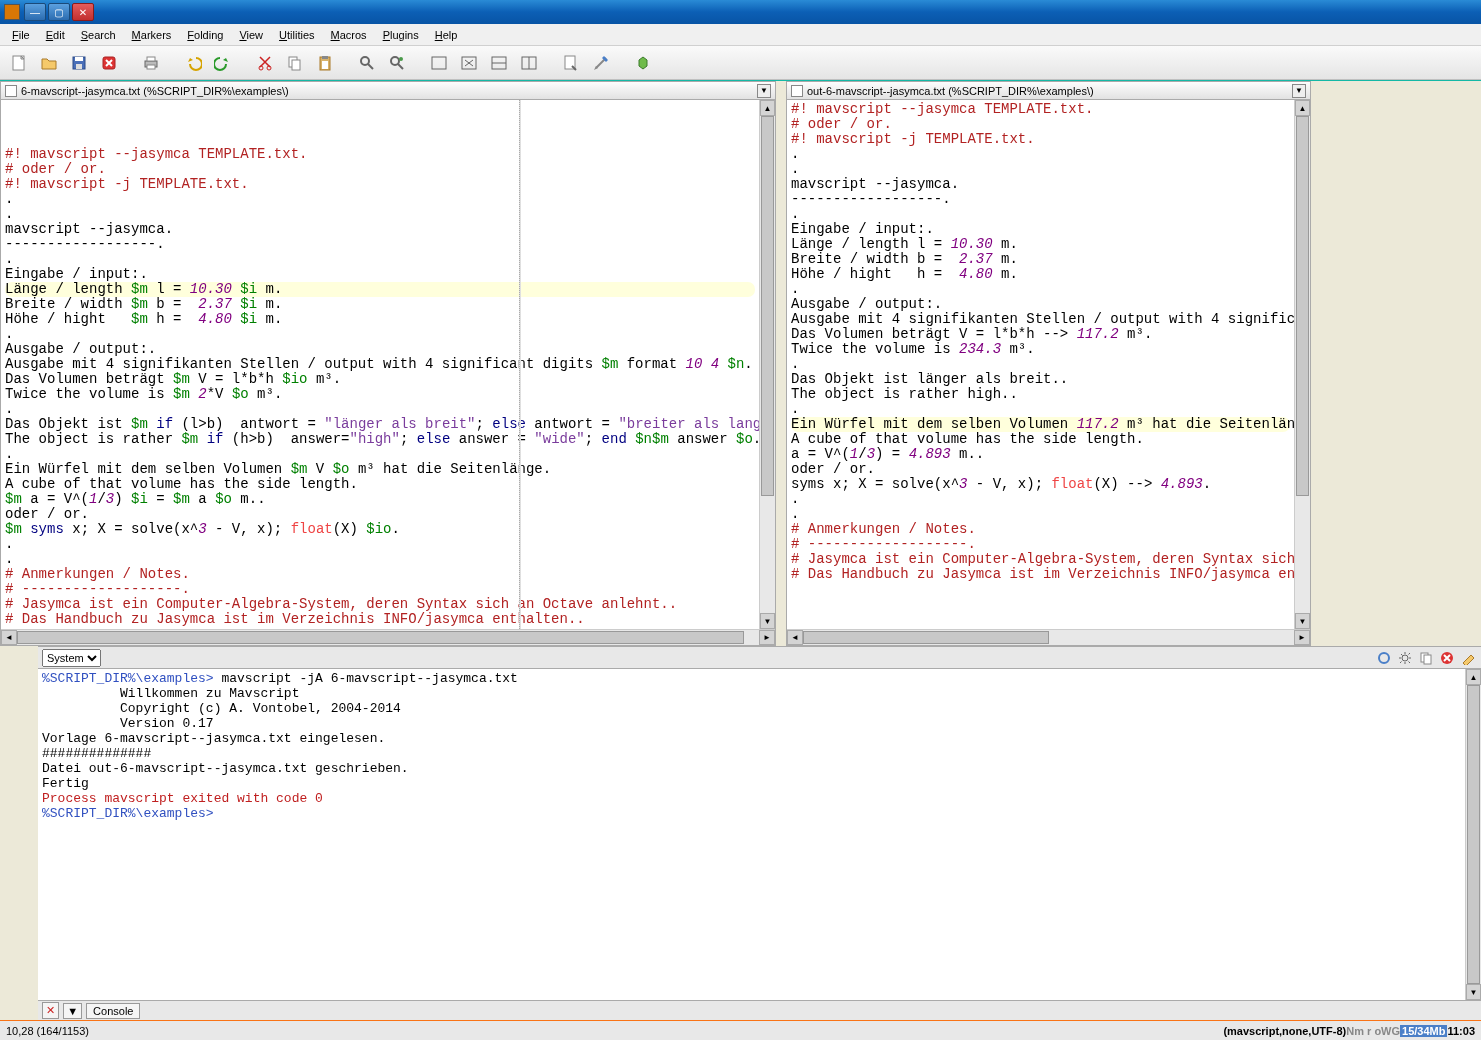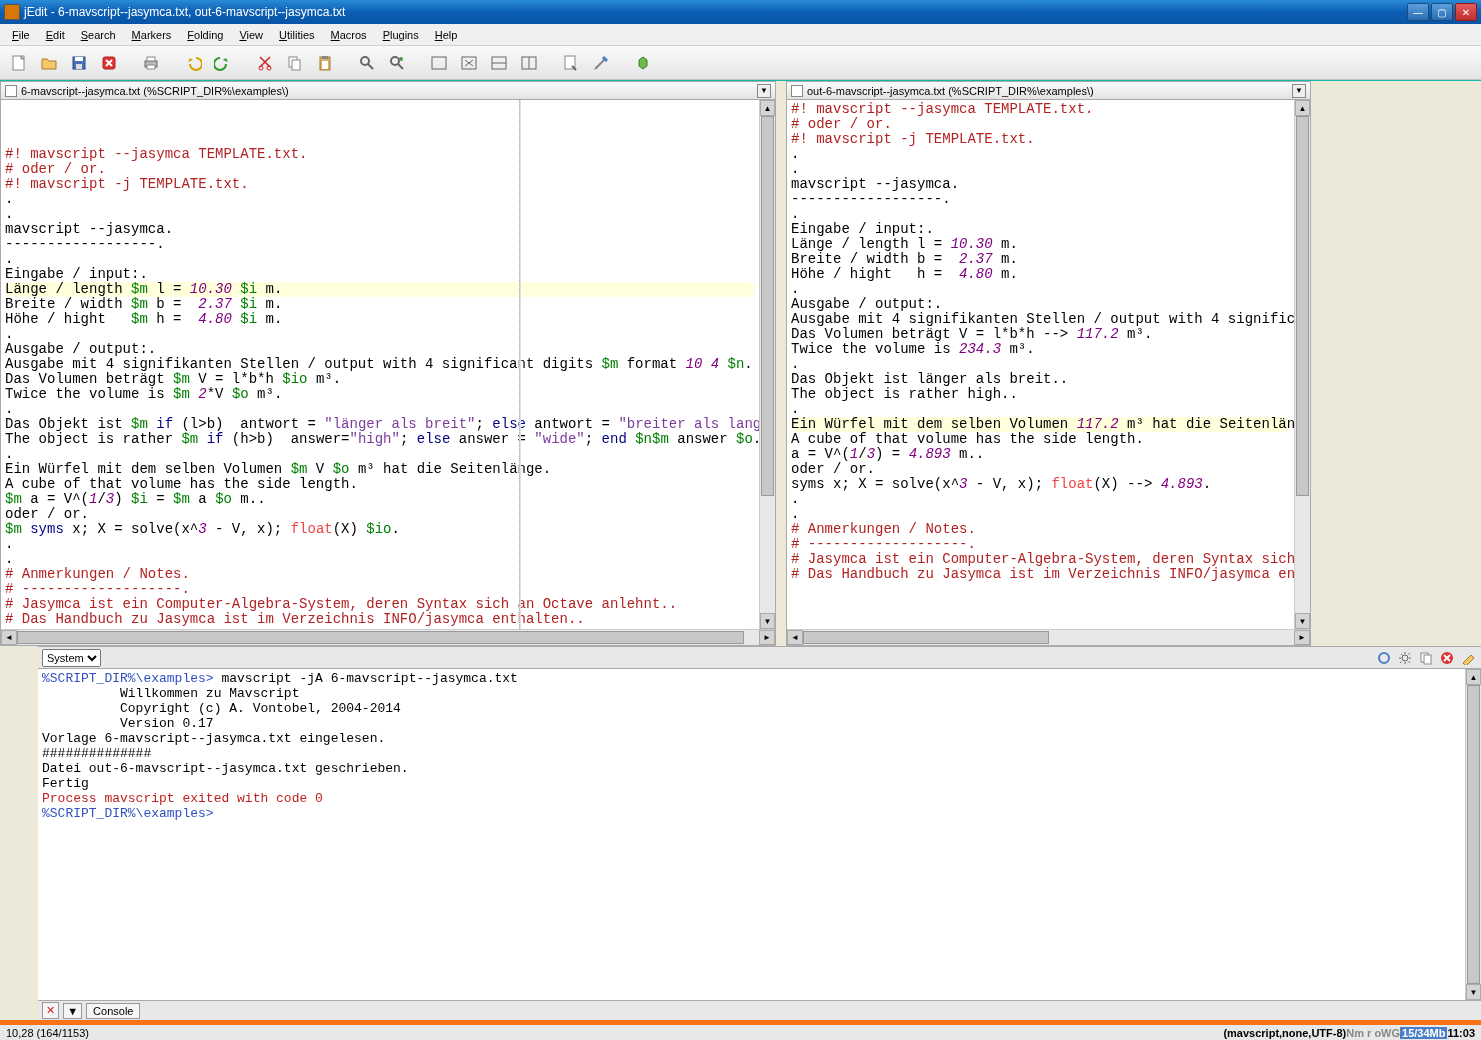--- a/index.html
+++ b/index.html
@@ -198,21 +198,21 @@
   background: #f5f5f5;
   border: 1px solid #999;
   font-size: 11px;
 }
 .statusbar {
   height: 20px;
   background: #e8e8e8;
   display: flex;
   align-items: center;
   padding: 0 6px;
-  border-top: 5px solid #f97316;
+  border-top: 1px solid #f97316;
   font-size: 11px;
 }
 .statusbar .right { margin-left: auto; display: flex; gap: 0; align-items: center; font-weight: bold; }
 .statusbar .mem { background: #4a7fc8; color: white; padding: 0 2px; }
 
 
 .c-red { color: #b22222; }
 .c-grn { color: #008000; }
 .c-blu { color: #ef4444; }
 .c-mag { color: #800080; font-style: italic; }
@@ -222,21 +222,20 @@
 .prompt-blue { color: #3050c0; }
 .err-red { color: #c02020; }
 
 svg { display: block; }
 </style>
 </head>
 <body>
 
 <div class="titlebar">
   <div class="app-icon"></div>
-  <div class="title-text">jEdit - 6-mavscript--jasymca.txt, out-6-mavscript--jasymca.txt</div>
   <div class="win-btns">
     <div class="win-btn">—</div>
     <div class="win-btn">▢</div>
     <div class="win-btn close">✕</div>
   </div>
 </div>
 
 <div class="menubar" id="menubar">
     <div class="menu-item"><u>F</u>ile</div>
     <div class="menu-item"><u>E</u>dit</div>

